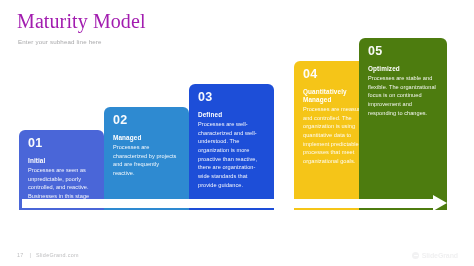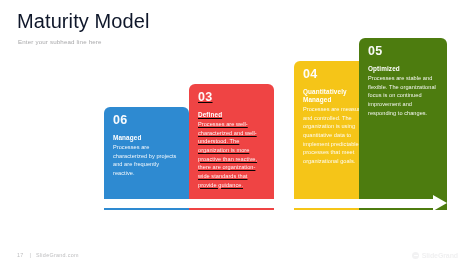--- a/index.html
+++ b/index.html
@@ -171,34 +171,39 @@
     letter-spacing: -0.1px;
     white-space: nowrap;
   }
 </style>
 </head>
 <body>
 
 <div id="slide" style="background: rgb(255, 255, 255);">
 
   <div id="header">
-    <h1 id="slide-title" style="color: #0f172a;">Maturity Model</h1>
+    <h1 id="slide-title" style="color: #a21caf; font-family: Liberation Serif, serif;">Maturity Model</h1>
     <div id="slide-subtitle" style="color: rgb(168, 168, 170);">Enter your subhead line here</div>
   </div>
 
   <div id="staircase">
 
+    <div class="step" id="step-0" style="left: 19px; width: 85px; height: 80px; background: rgb(74, 102, 216);">
+      <div class="step-num">01</div>
+      <div class="step-title">Initial</div>
+      <div class="step-desc">Processes are seen as unpredictable, poorly controlled, and reactive. Businesses in this stage have an unpredictable environment.</div>
+    </div>
 
     <div class="step" id="step-1" style="left: 104px; width: 85px; height: 103px; background: rgb(46, 138, 209);">
-      <div class="step-num">06</div>
+      <div class="step-num">02</div>
       <div class="step-title">Managed</div>
       <div class="step-desc">Processes are characterized by projects and are frequently reactive.</div>
     </div>
 
-    <div class="step" id="step-2" style="left: 189px; width: 85px; height: 126px; background: #ef4444; text-decoration: underline;">
+    <div class="step" id="step-2" style="left: 189px; width: 85px; height: 126px; background: #1d4ed8;">
       <div class="step-num">03</div>
       <div class="step-title">Defined</div>
       <div class="step-desc">Processes are well-characterized and well-understood. The organization is more proactive than reactive, there are organization-wide standards that provide guidance.</div>
     </div>
 
     <div class="step" id="step-3" style="left: 274px; width: 85px; height: 149px; background: rgb(245, 197, 24); margin-left: 20px;">
       <div class="step-num">04</div>
       <div class="step-title">Quantitatively Managed</div>
       <div class="step-desc">Processes are measured and controlled. The organization is using quantitative data to implement predictable processes that meet organizational goals.</div>
     </div>

